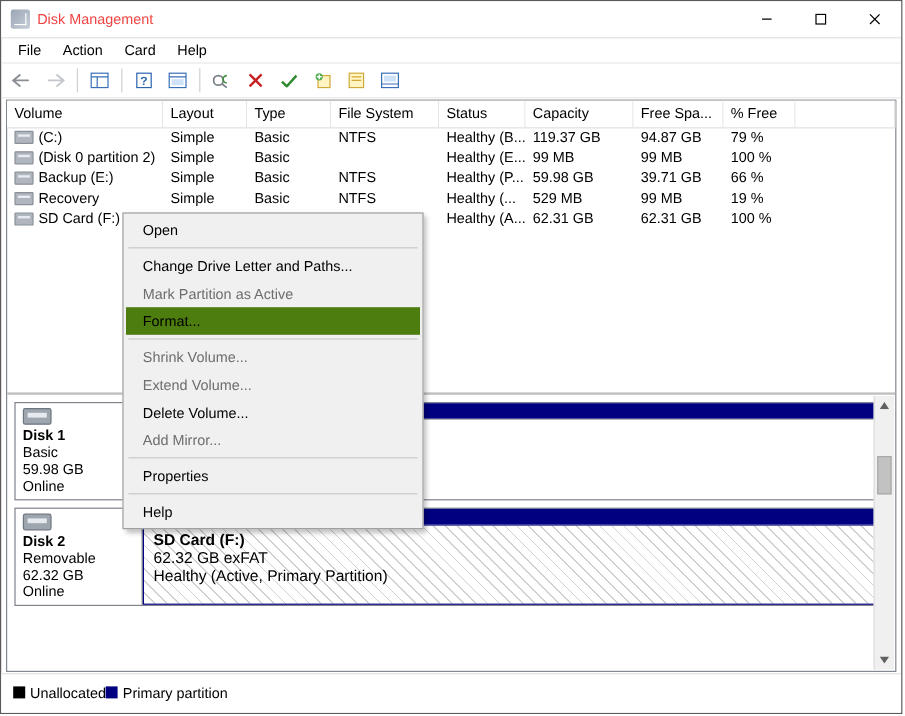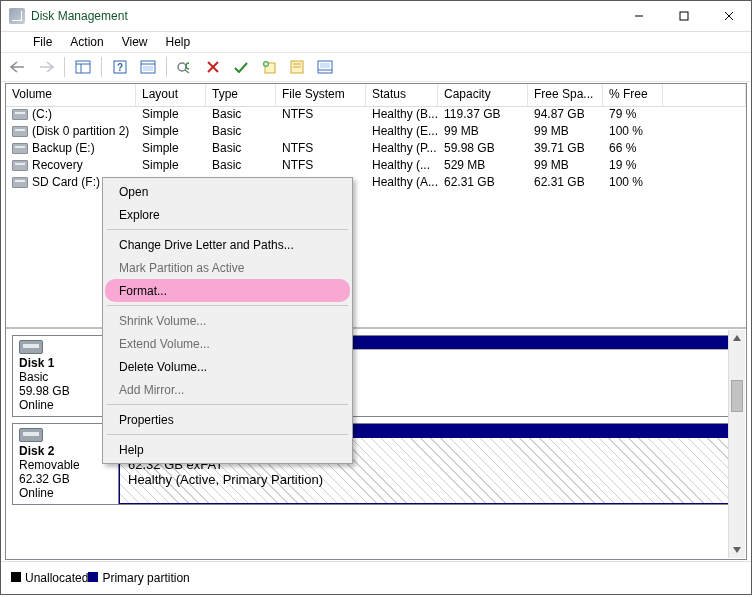--- a/index.html
+++ b/index.html
@@ -1,23 +1,23 @@
 <!DOCTYPE html>
 <html><head>
 <meta charset="utf-8">
 <style>
   html, body { margin:0; padding:0; font-family:"Segoe UI", Tahoma, sans-serif; font-size:12px; background:#fff; }
   .window { width:750px; height:593px; border:1px solid #5a5a5a; position:relative; background:#fff; overflow:hidden; }
   .titlebar { height:30px; display:flex; align-items:center; background:#fff; border-bottom:1px solid #e0e0e0; }
   .title-icon { width:16px; height:16px; margin:0 6px 0 8px; background:linear-gradient(135deg,#9aa5b5,#c7cfd8); border-radius:2px; position:relative; }
   .title-icon::after { content:""; position:absolute; inset:3px; border:1.5px solid #fff; border-top:none; border-left:none; }
-  .title { flex:1; font-size:12px; color:#14532d; }
+  .title { flex:1; font-size:12px; color:#ef4444; }
   .win-btn { width:45px; height:29px; display:flex; align-items:center; justify-content:center; }
   .win-btn svg{ stroke:#000; }
-  .menubar { height:20px; display:flex; align-items:center; padding:0 24px; gap:2px; }
+  .menubar { height:20px; display:flex; align-items:center; padding:0 6px; gap:2px; }
   .menu { padding:2px 8px; }
   .toolbar { height:28px; border-top:1px solid #e8e8e8; border-bottom:1px solid #e8e8e8; display:flex; align-items:center; padding:0 4px; gap:2px; }
   .tbtn { width:24px; height:24px; display:flex; align-items:center; justify-content:center; border:1px solid transparent; }
   .tbtn svg{ display:block; }
   .sep { width:1px; height:20px; background:#d0d0d0; margin:0 3px; }
 
   .content { position:absolute; top:82px; bottom:34px; left:4px; right:4px; border:1px solid #828790; display:flex; flex-direction:column; }
 
   
   .vl-head { display:grid; grid-template-columns:130px 70px 70px 90px 72px 90px 75px 60px 1fr; height:22px; background:#fff; border-bottom:1px solid #dcdcdc; }
@@ -44,21 +44,21 @@
   .legend { position:absolute; bottom:0; left:0; right:0; height:32px; border-top:1px solid #e0e0e0; display:flex; align-items:center; padding:0 10px; gap:0; background:#fff; }
   .lg-sq{ width:10px; height:10px; display:inline-block; margin-right:4px;}
   
   .fake-scroll{ position:absolute; right:1px; top:1px; bottom:1px; width:16px; background:#f0f0f0; border-left:1px solid #dcdcdc; }
   .fake-scroll .arw{ height:16px; display:flex;align-items:center;justify-content:center;}
   .fake-scroll .bar{ position:absolute; top:50px; left:2px; right:2px; height:30px; background:#c2c2c2; border:1px solid #a8a8a8; }
 
   
   .ctx { position:absolute; left:101px; top:176px; width:245px; background:#f0f0f0; border:1px solid #a0a0a0; box-shadow:3px 3px 4px rgba(0,0,0,.25); padding:2px; z-index:50; }
   .ctx .mi{ height:23px; display:flex; align-items:center; padding:0 14px; font-size:12px; }
-  .ctx .mi.hov{ background:#f9a8d4;border-radius:10px; }
+  .ctx .mi.hov{ background:#4d7c0f; }
   .ctx .mi.dis{ color:#6d6d6d; }
   .ctx hr{ border:none; border-top:1px solid #c9c9c9; margin:3px 2px; }
 </style>
 </head>
 <body>
 
 <div class="window">
 
   <div class="titlebar">
     <span class="title-icon"></span>
@@ -77,21 +77,21 @@
         <svg width="10" height="10">
           <line x1="1" y1="1" x2="9" y2="9" stroke-width="1"></line>
           <line x1="9" y1="1" x2="1" y2="9" stroke-width="1"></line>
         </svg>
       </div>
   </div>
 
   <div class="menubar">
     <span class="menu">File</span>
     <span class="menu">Action</span>
-    <span class="menu">View</span>
+    <span class="menu">Card</span>
     <span class="menu">Help</span>
   </div>
 
   <div class="toolbar">
     <div class="tbtn">
         <svg width="16" height="12">
           <path d="M7 1 L1 6 L7 11 M1 6 H14" fill="none" stroke="#8a8f95" stroke-width="1.6"></path>
         </svg>
       </div>
     <div class="tbtn">
@@ -286,21 +286,20 @@
     </div>
   </div>
 
   <div class="legend">
     <span><span class="lg-sq" style="background:#000"></span><span>Unallocated</span></span>
     <span><span class="lg-sq" style="background:#000080"></span><span>Primary partition</span></span>
   </div>
 
   <div class="ctx" id="ctx">
       <div class="mi">Open</div>
-      <div class="mi">Explore</div>
       <hr>
       <div class="mi">Change Drive Letter and Paths...</div>
       <div class="mi dis">Mark Partition as Active</div>
       <div class="mi hov">Format...</div>
       <hr>
       <div class="mi dis">Shrink Volume...</div>
       <div class="mi dis">Extend Volume...</div>
       <div class="mi">Delete Volume...</div>
       <div class="mi dis">Add Mirror...</div>
       <hr>

